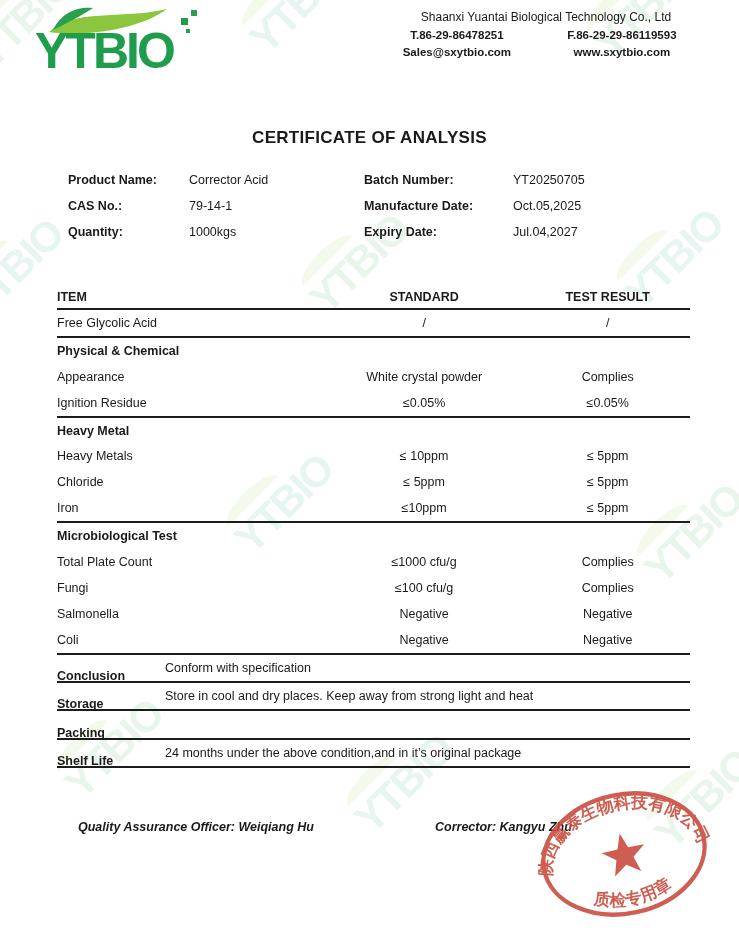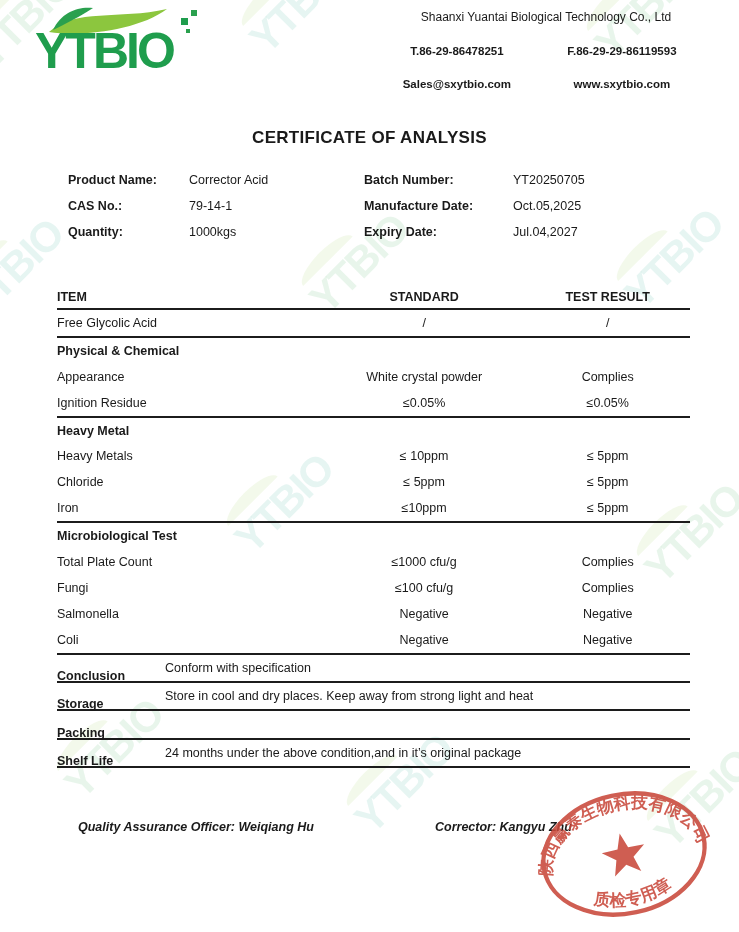--- a/index.html
+++ b/index.html
@@ -14,21 +14,21 @@
   .wm-a{color:rgba(110,192,130,0.16);}
   .wm-b{color:rgba(80,185,160,0.14);}
   .wm::before{content:"";position:absolute;left:4px;top:-12px;width:70px;height:12px;
       border-radius:50% 50% 0 0/100% 100% 0 0;background:rgba(140,198,62,0.10);}
   
   .header{position:absolute;left:35px;right:28px;top:4px;height:72px;display:flex;
       justify-content:space-between;z-index:2;}
   .logo{width:175px;height:72px;}
   .company{width:330px;padding-top:6px;}
   .company-name{font-weight:normal;font-size:12px;text-align:center;white-space:nowrap;}
-  .contact-row{display:flex;margin-top:21px;align-items:center;}
+  .contact-row{display:flex;margin-top:5px;align-items:center;}
   .contact-row .cell1{width:46%;text-align:center;font-weight:bold;font-size:11.5px;}
   .contact-row .cell2{width:54%;text-align:center;font-weight:bold;font-size:11.5px;}
   
   .title{position:absolute;left:0;right:0;top:128px;text-align:center;font-weight:bold;
       font-size:17px;letter-spacing:0.3px;z-index:2;}
   
   .info{position:absolute;left:68px;top:167px;width:622px;z-index:2;}
   .info-row{display:flex;height:26px;align-items:center;font-size:12.5px;}
   .info-row .l1{width:121px;font-weight:bold;}
   .info-row .v1{width:175px;}

